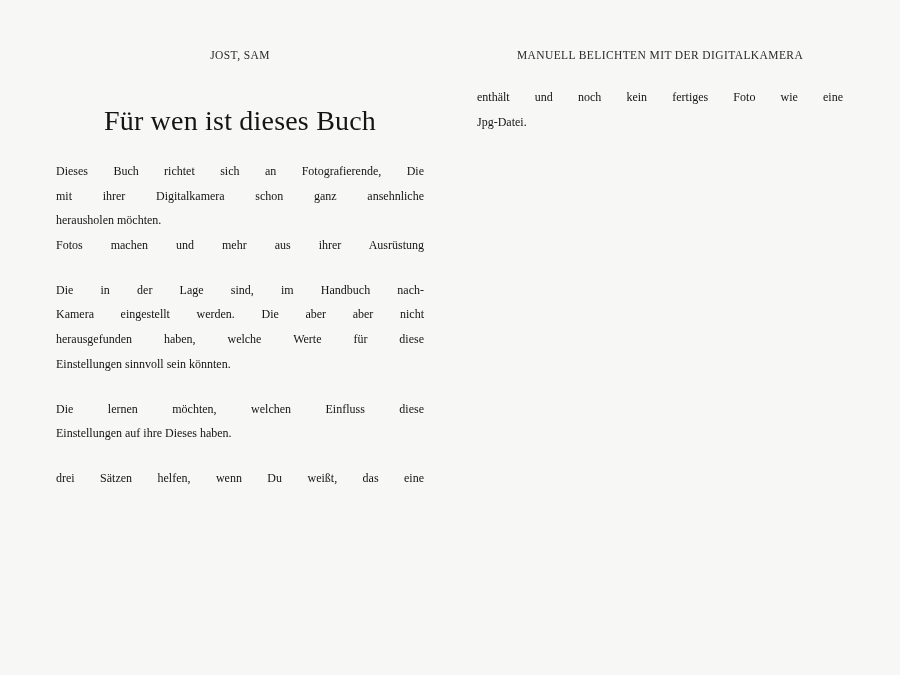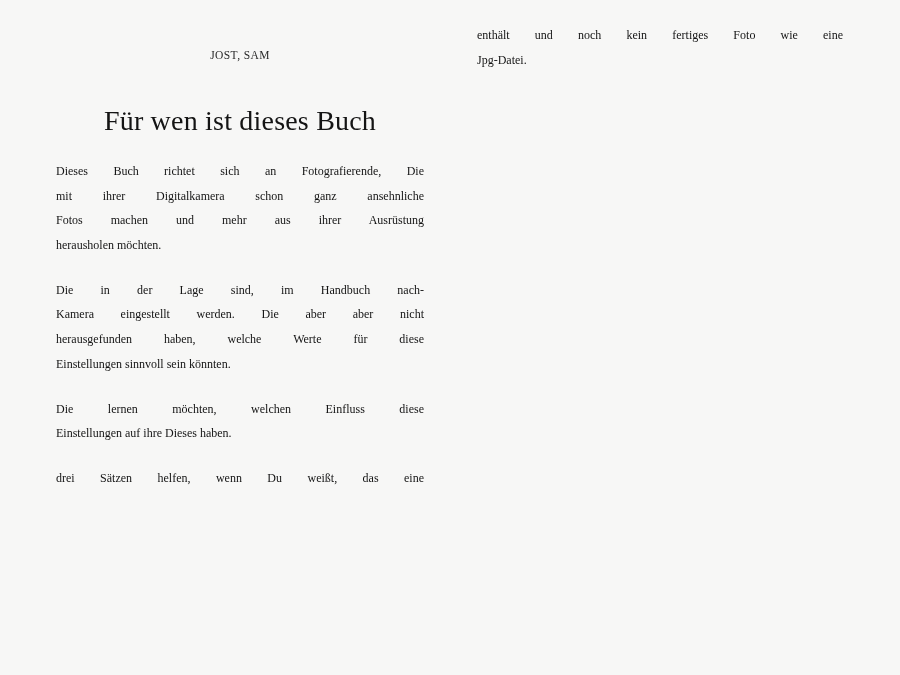--- a/index.html
+++ b/index.html
@@ -61,42 +61,43 @@
 <div class="page">
 
   <div class="col col-left">
     <div class="running-header">JOST, SAM</div>
 
     <div class="chapter-heading">Für wen ist dieses Buch</div>
 
     <div class="para">
       <div class="line">Dieses Buch richtet sich an Fotografierende, Die</div>
       <div class="line">mit ihrer Digitalkamera schon ganz ansehnliche</div>
+      <div class="line last">herausholen möchten.</div>
       <div class="line">Fotos machen und mehr aus ihrer Ausrüstung</div>
-      <div class="line last">herausholen möchten.</div>
     </div>
 
     <div class="para">
       <div class="line">Die in der Lage sind, im Handbuch nach-</div>
       <div class="line">Kamera eingestellt werden. Die aber aber nicht</div>
       <div class="line">herausgefunden haben, welche Werte für diese</div>
       <div class="line last">Einstellungen sinnvoll sein könnten.</div>
     </div>
 
     <div class="para">
       <div class="line">Die lernen möchten, welchen Einfluss diese</div>
       <div class="line last">Einstellungen auf ihre Dieses haben.</div>
     </div>
 
     <div class="para">
       <div class="line">drei Sätzen helfen, wenn Du weißt, das eine</div>
     </div>
   </div>
 
   <div class="col col-right">
+    <div class="running-header">MANUELL BELICHTEN MIT DER DIGITALKAMERA</div>
 
     <div class="para">
       <div class="line">enthält und noch kein fertiges Foto wie eine</div>
       <div class="line last">Jpg-Datei.</div>
     </div>
   </div>
 
 </div>
 
 </body></html>

